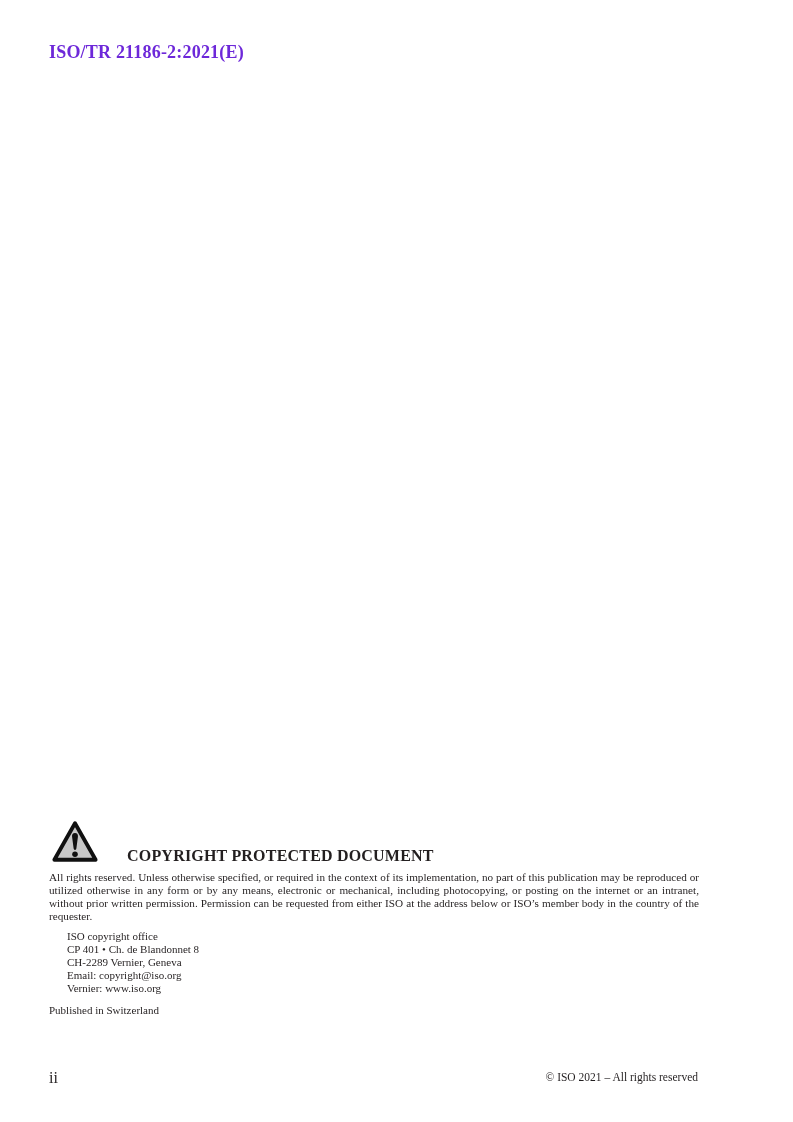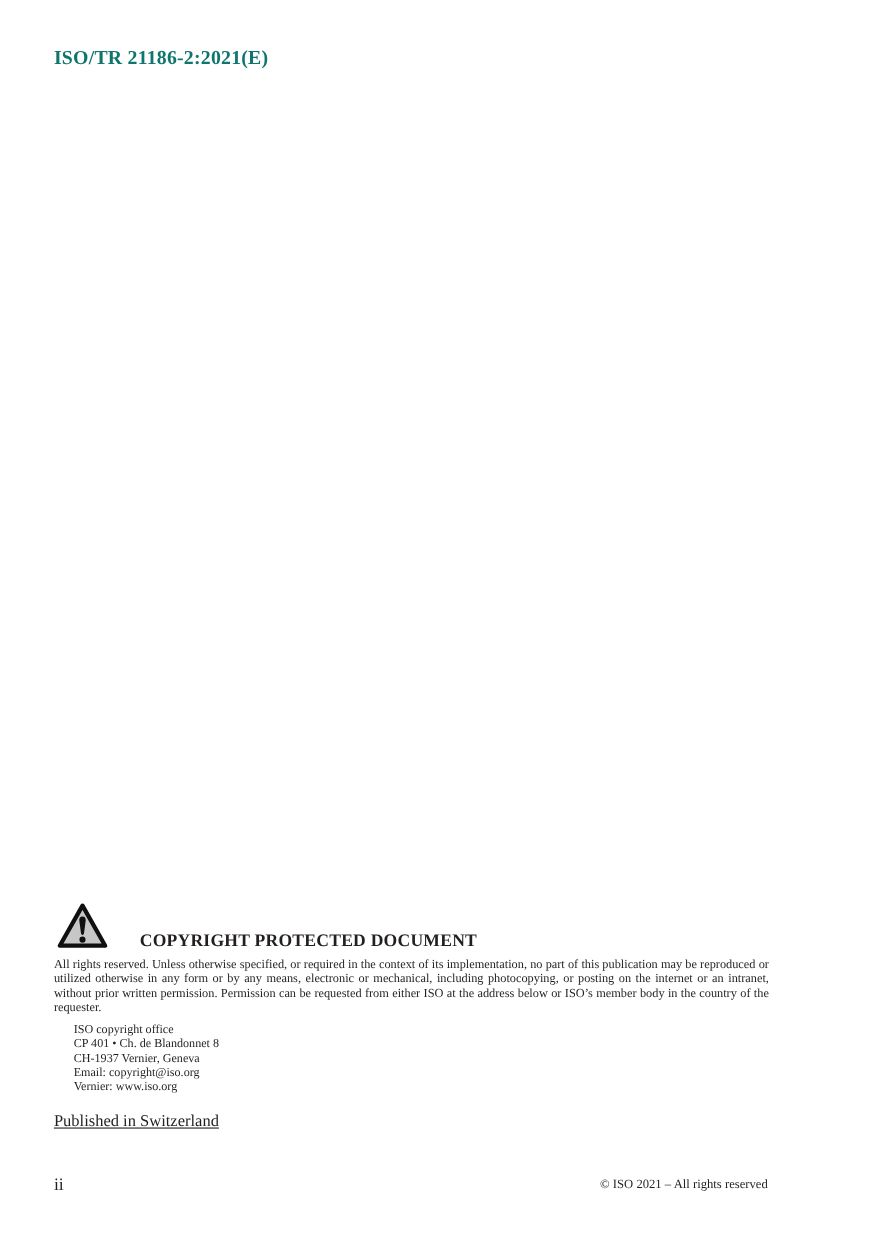--- a/index.html
+++ b/index.html
@@ -14,21 +14,21 @@
   .page {
     position: absolute; inset: 0;
     background: #ffffff;
   }
   .doc-header {
     position: absolute;
     left: 49px; top: 42px;
     font-size: 18px;
     font-weight: bold;
     letter-spacing: 0.2px;
-    color: #0f766e;
+    color: #6d28d9;
   }
   .copyright-block {
     position: absolute;
     left: 49px; top: 816px;
     width: 650px;
   }
   .banner-row {
     display: flex;
     align-items: flex-end;
   }
@@ -58,25 +58,24 @@
     text-align: justify;
   }
   .address-block {
     margin-top: 7px;
     margin-left: 18px;
     font-size: 11px;
     line-height: 13.2px;
   }
   .address-line { display: block; }
   .published-line {
-    margin-top: 18px;
+    margin-top: 8px;
     margin-left: -18px;
-    font-size: 15px;
+    font-size: 11px;
     line-height: 13.2px;
-    text-decoration: underline;
   }
   .footer-left {
     position: absolute;
     left: 49px; top: 1069px;
     font-size: 16px;
   }
   .footer-right {
     position: absolute;
     right: 95px; top: 1071px;
     font-size: 11.5px;
@@ -101,21 +100,21 @@
       </span>
       <span class="copyright-heading">COPYRIGHT PROTECTED DOCUMENT</span>
     </div>
 
 
     <div class="copyright-body">All rights reserved. Unless otherwise specified, or required in the context of its implementation, no part of this publication may be reproduced or utilized otherwise in any form or by any means, electronic or mechanical, including photocopying, or posting on the internet or an intranet, without prior written permission. Permission can be requested from either ISO at the address below or ISO’s member body in the country of the requester.</div>
 
     <div class="address-block">
       <span class="address-line">ISO copyright office</span>
       <span class="address-line">CP 401 • Ch. de Blandonnet 8</span>
-      <span class="address-line">CH-1937 Vernier, Geneva</span>
+      <span class="address-line">CH-2289 Vernier, Geneva</span>
       <span class="address-line">Email: copyright@iso.org</span>
       <span class="address-line">Vernier: www.iso.org</span>
       <span class="address-line published-line">Published in Switzerland</span>
     </div>
 
   </div>
 
   <div class="footer-left">ii</div>
 
   <div class="footer-right">© ISO 2021 – All rights reserved</div>

